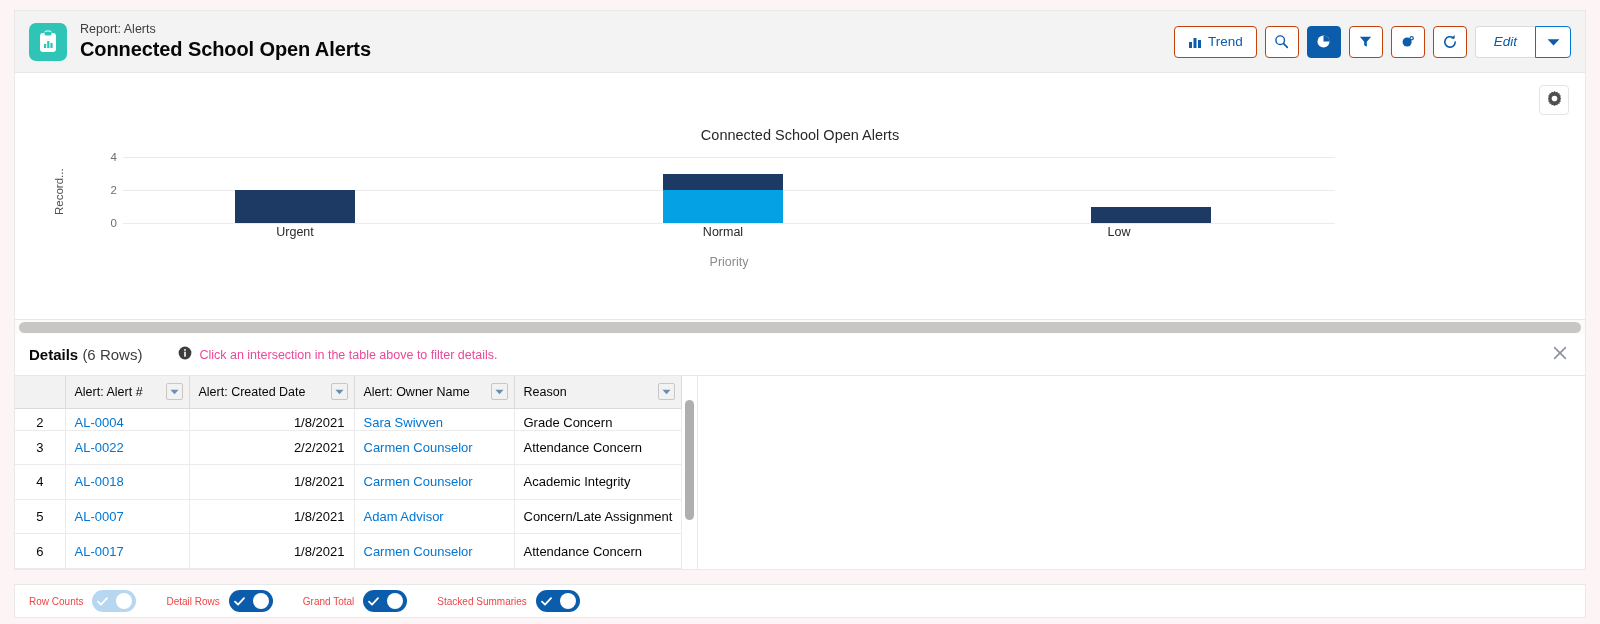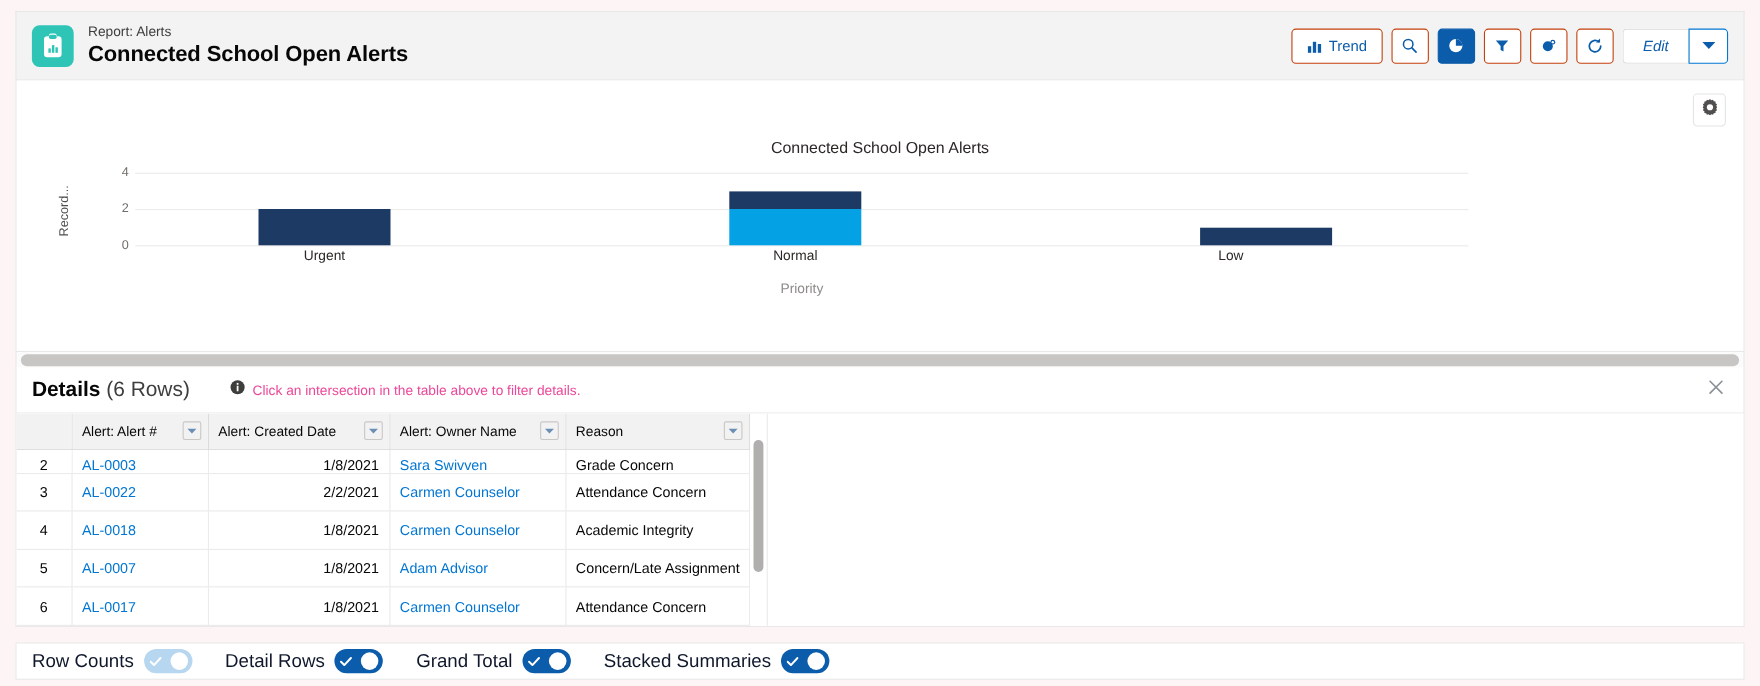--- a/index.html
+++ b/index.html
@@ -157,21 +157,21 @@
   
   .details-bar {
     position: relative;
     height: 42px;
     background: #fff;
     border: 1px solid #e8e8e8;
     border-top: none;
     display: flex; align-items: center;
     padding: 0 14px;
   }
-  .details-label { font-size: 19px; color: #080707; }
+  .details-label { font-size: 15px; color: #080707; }
   .details-label b { font-weight: bold; }
   .details-count { color: #3e3e3c; }
   .hint { display: flex; align-items: center; gap: 7px; margin-left: 36px; }
   .hint-text { font-size: 12.5px; color: #ec4899; }
   .close-x {
     margin-left: auto;
     width: 22px; height: 22px;
     display: flex; align-items: center; justify-content: center;
     cursor: pointer;
   }
@@ -250,21 +250,21 @@
     position: absolute;
     left: 14px; right: 14px; bottom: 6px;
     height: 34px;
     background: #fff;
     border: 1px solid #e8e8e8;
     display: flex; align-items: center;
     padding: 0 14px;
     gap: 0;
   }
   .toggle-item { display: flex; align-items: center; gap: 9px; margin-right: 30px; }
-  .toggle-item .tg-label { font-size: 17px; color: #0f172a; }
+  .toggle-item .tg-label { font-size: 10px; color: #ef4444; }
   .switch {
     width: 44px; height: 22px; border-radius: 11px;
     background: #0b5cab;
     display: flex; align-items: center; justify-content: space-between;
     padding: 0 4px 0 5px;
     cursor: pointer;
     flex: 0 0 auto;
   }
   .switch.off-style { background: #b7d7f0; }
   .switch .knob { width: 16px; height: 16px; border-radius: 50%; background: #fff; }
@@ -488,21 +488,21 @@
                   </svg>
               </span>
             </div>
           </th>
         </tr>
       </thead>
       <tbody>
         <tr class="clip-row" style="height:21px;">
           <td class="rownum" style="height:21px; padding-top:0; vertical-align:bottom;">2</td>
           <td style="height:21px; vertical-align:bottom;">
-            <a class="cell-link">AL-0003</a>
+            <a class="cell-link">AL-0004</a>
           </td>
           <td class="num" style="height:21px; vertical-align:bottom;">1/8/2021</td>
           <td style="height:21px; vertical-align:bottom;margin-top:44px;">
             <a class="cell-link">Sara Swivven</a>
           </td>
           <td style="height:21px; vertical-align:bottom;">Grade Concern</td>
         </tr>
         <tr>
           <td class="rownum">3</td>
           <td>

